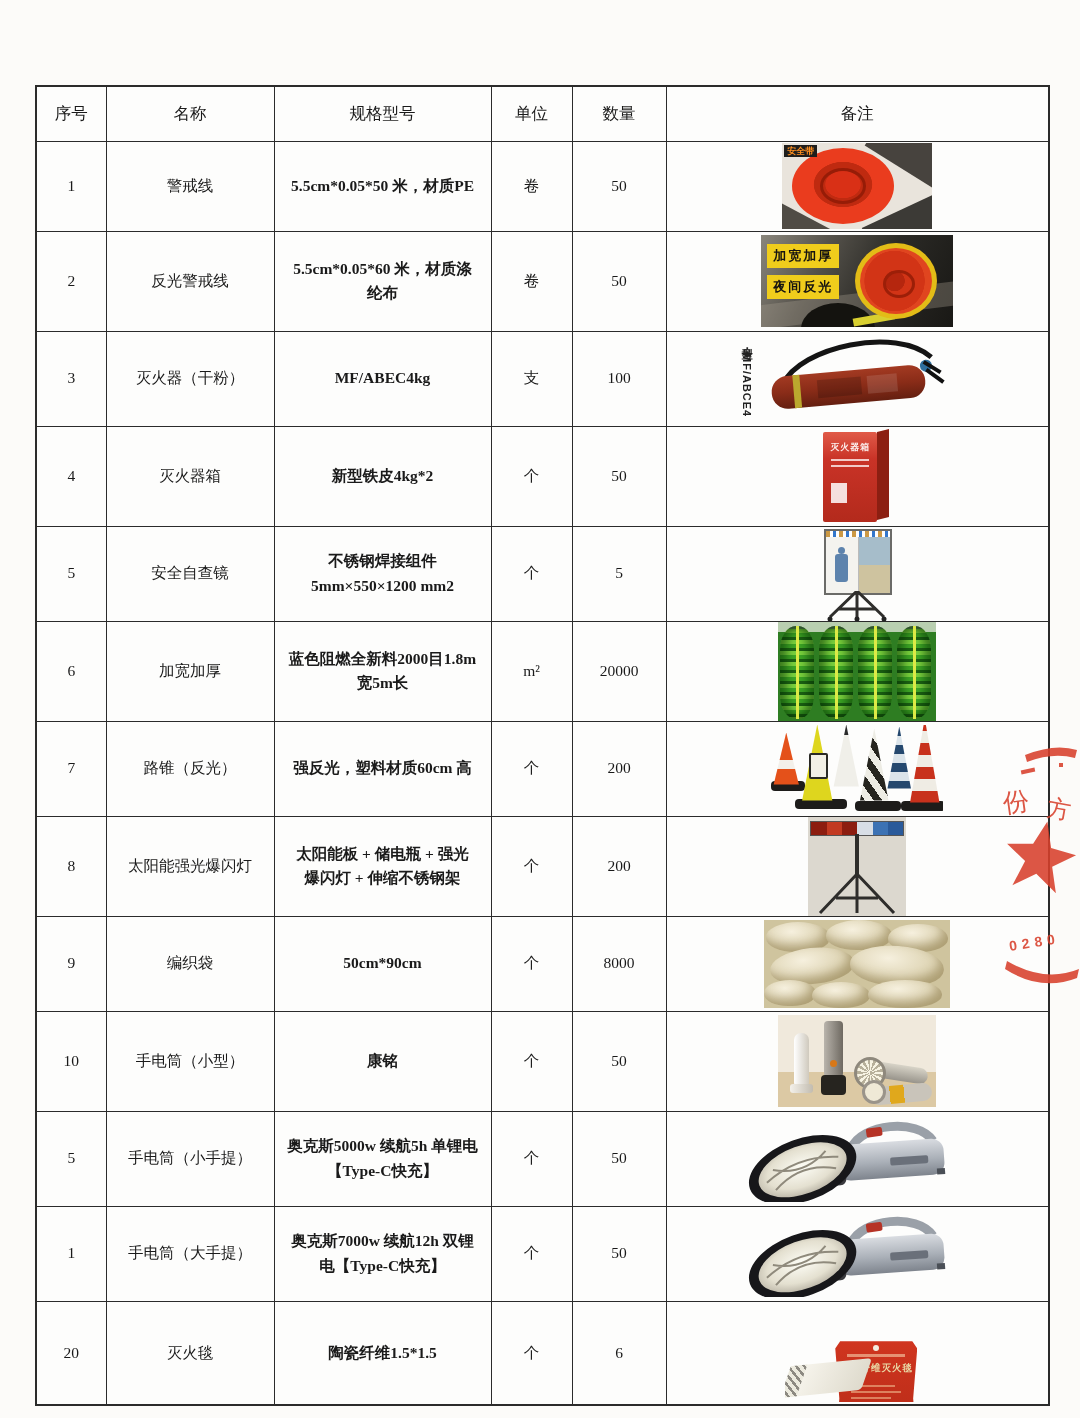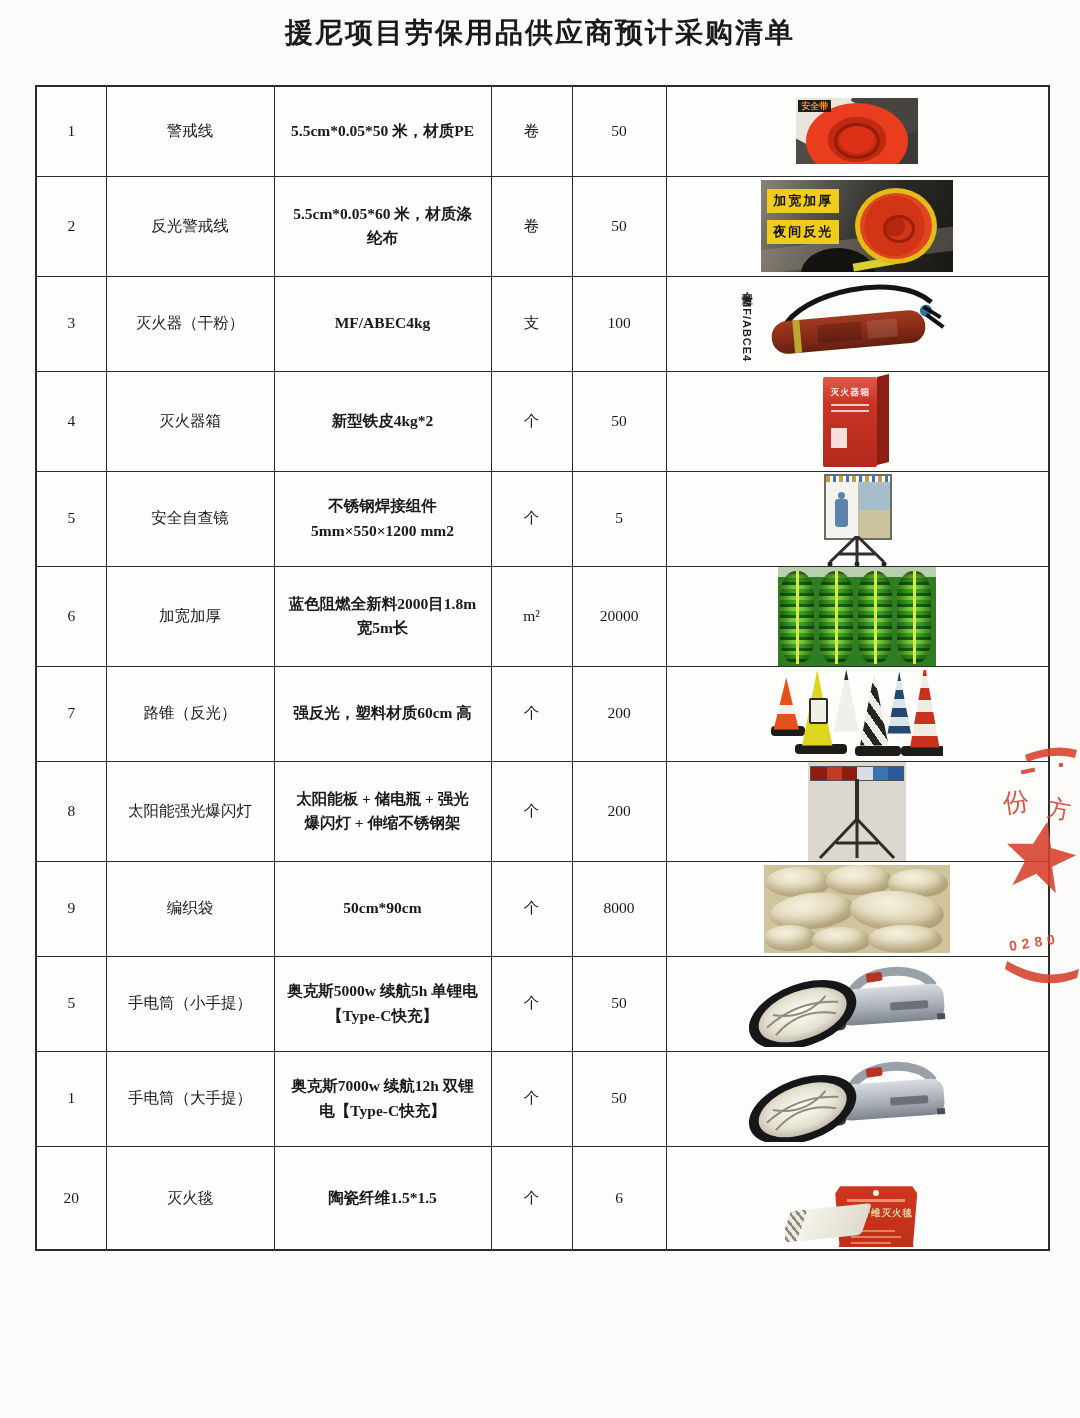--- a/index.html
+++ b/index.html
@@ -10,21 +10,21 @@
   table.doc{position:absolute;left:35px;top:85px;border-collapse:collapse;table-layout:fixed;
             background:#fdfdfc;border:2px solid #2b2b2b;}
   table.doc td{border:1px solid #2b2b2b;text-align:center;vertical-align:middle;padding:0 4px;
                font-size:15.5px;line-height:1.55;}
   table.doc tr.hdr td{font-size:16.5px;}
   td.spec{white-space:pre-line;font-weight:bold;}
   td.remark{padding:0;}
   
   .ph{position:relative;overflow:hidden;margin:0 auto;}
   
-  .ph1{width:122px;height:66px;background:#e9e4dc;}
+  .ph1{width:122px;height:86px;background:#e9e4dc;padding-left:28px;}
   .ph1 .c1{position:absolute;right:-22px;top:-30px;width:80px;height:58px;background:#47433e;transform:rotate(32deg);}
   .ph1 .c2{position:absolute;right:-34px;bottom:-36px;width:96px;height:60px;background:#3c3a36;transform:rotate(-25deg);}
   .ph1 .c3{position:absolute;left:-34px;bottom:-32px;width:76px;height:52px;background:#504c45;transform:rotate(28deg);}
   .ph1 .disc{position:absolute;left:10px;top:5px;width:102px;height:76px;border-radius:50%;
     background:radial-gradient(ellipse at 50% 48%,#d93016 0 24%,#bf2a10 25% 40%,#ea3c1e 41% 72%,#cc2c10 73%);}
   .ph1 .ring{position:absolute;left:50%;top:50%;width:40px;height:30px;margin:-18px 0 0 -23px;border-radius:50%;
     border:3px solid rgba(140,25,5,.8);}
   .ph1 .lbl{position:absolute;left:2px;top:2px;background:#1f1e1c;color:#ff8f1f;font-size:9px;line-height:10px;
     padding:1px 3px;font-weight:bold;font-family:"Liberation Sans",sans-serif;}
   
@@ -118,32 +118,39 @@
     background:linear-gradient(100deg,#fbf9f2,#dedacc);transform:skewX(-24deg) rotate(-6deg);}
   .ph13 .blanket::before{content:"";position:absolute;left:0;top:0;bottom:0;width:16px;
     background:repeating-linear-gradient(45deg,#8d8a82 0 2px,#eceade 2px 5px);}
   
   .stamp{position:absolute;left:995px;top:733px;width:85px;height:262px;}
 </style>
 </head>
 <body>
 
 <div class="page">
-  <h1 class="title">援尼项目劳保用品供应商预计采购清单</h1>
 
   <table class="doc">
     <colgroup>
       <col style="width:70px">
         <col style="width:168px">
         <col style="width:217px">
       <col style="width:81px">
         <col style="width:94px">
         <col style="width:383px">
     </colgroup>
     <tbody>
+        <tr class="hdr" style="height:55px">
+      <td>序号</td>
+      <td>名称</td>
+      <td>规格型号</td>
+      <td>单位</td>
+      <td>数量</td>
+      <td>备注</td>
+    </tr>
 
     <tr style="height:90px">
       <td>1</td>
       <td>警戒线</td>
       <td class="spec">5.5cm*0.05*50 米，材质PE</td>
       <td>卷</td>
       <td>50</td>
       <td class="remark">
         <div class="ph ph1">
           <div class="c1"></div>
@@ -335,20 +342,40 @@
           <div class="bag" style="left:124px;top:4px;width:60px;height:28px"></div>
           <div class="bag" style="left:6px;top:28px;width:84px;height:36px;transform:rotate(-6deg)"></div>
           <div class="bag" style="left:86px;top:26px;width:94px;height:40px;transform:rotate(4deg)"></div>
           <div class="bag" style="left:0;top:60px;width:52px;height:26px"></div>
           <div class="bag" style="left:48px;top:62px;width:58px;height:26px"></div>
           <div class="bag" style="left:104px;top:60px;width:74px;height:28px"></div>
         </div>
       </td>
     </tr>
 
+    <tr style="height:100px">
+      <td>10</td>
+      <td>手电筒（小型）</td>
+      <td class="spec">康铭</td>
+      <td>个</td>
+      <td>50</td>
+      <td class="remark">
+        <div class="ph ph10">
+          <div class="f1"></div>
+          <div class="f1b"></div>
+          <div class="f2"></div>
+          <div class="f2h"></div>
+          <div class="f2d"></div>
+          <div class="f3"></div>
+          <div class="f3r"></div>
+          <div class="f4"></div>
+          <div class="f4r"></div>
+        </div>
+      </td>
+    </tr>
 
     <tr style="height:95px">
       <td>5</td>
       <td>手电筒（小手提）</td>
       <td class="spec">奥克斯5000w 续航5h 单锂电
 【Type-C快充】</td>
       <td>个</td>
       <td>50</td>
       <td class="remark">
         <div class="ph ph11">

